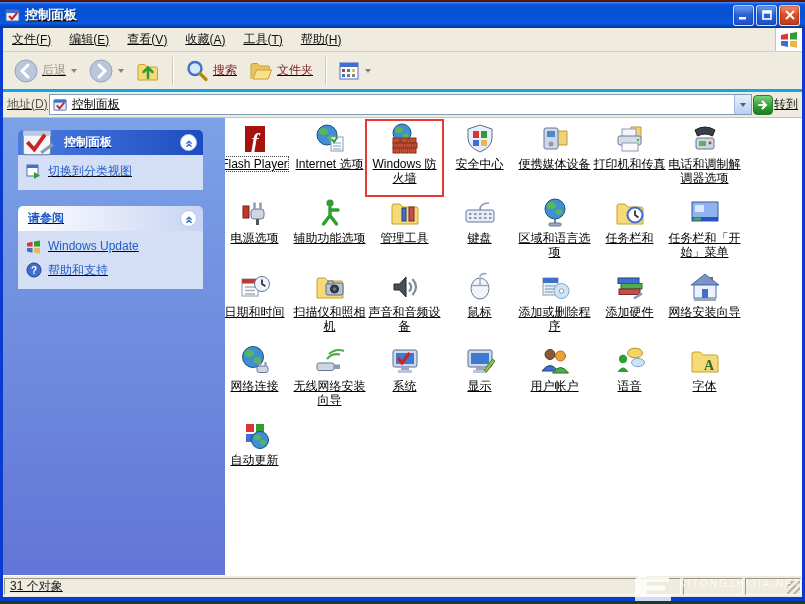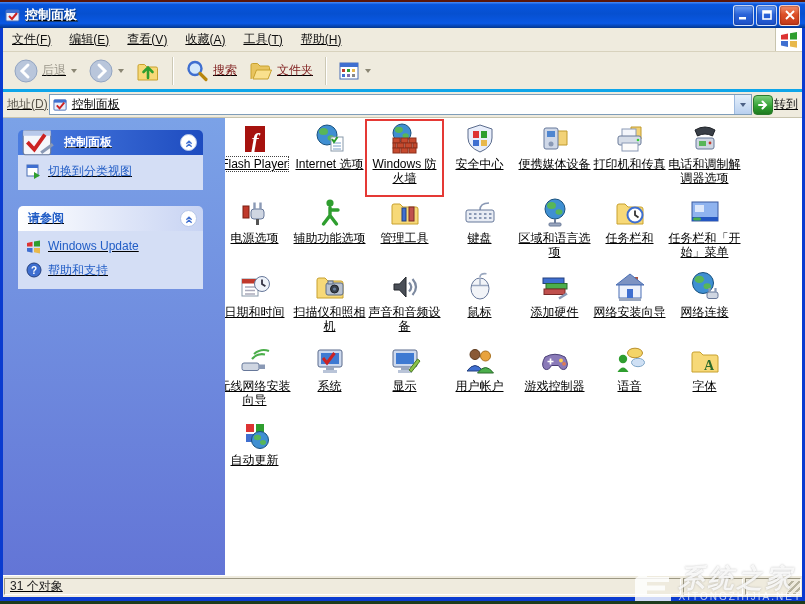--- a/index.html
+++ b/index.html
@@ -507,20 +507,32 @@
                 <path d="M16 6 q0 -4 6.5 -3.2" stroke="#9aa7bf" fill="none" stroke-width="1.6"></path>
                 <ellipse cx="16" cy="17.5" rx="9" ry="10.5" fill="#f2f4f8" stroke="#67789a"></ellipse>
                 <path d="M16 7 v8 M8 14.5 h16" stroke="#9aa7bf" stroke-width="1.4"></path>
               </svg>
             </span>
             <span class="clabel">鼠标</span>
           </div>
           <div class="cell">
             <span class="cicon">
               <svg width="32" height="32" viewBox="0 0 32 32">
+                <rect x="4" y="7" width="15" height="17" fill="#e9edf5" stroke="#8a99b5"></rect>
+                <rect x="4" y="7" width="15" height="5" fill="#3f6fd0"></rect>
+                <path d="M6 15 h11 M6 18 h11 M6 21 h8" stroke="#9fb0c8" stroke-width="1.4"></path>
+                <circle cx="22.5" cy="20" r="7.5" fill="#cfe3f2" stroke="#7fa6c8"></circle>
+                <circle cx="22.5" cy="20" r="2.2" fill="#fff" stroke="#7fa6c8"></circle>
+              </svg>
+            </span>
+            <span class="clabel">添加或删除程序</span>
+          </div>
+          <div class="cell">
+            <span class="cicon">
+              <svg width="32" height="32" viewBox="0 0 32 32">
                 <rect x="4" y="7" width="21" height="5.5" fill="#3f6fd0" stroke="#24407e"></rect>
                 <rect x="7" y="12.5" width="21" height="5.5" fill="#4bae4b" stroke="#2c6b2c"></rect>
                 <rect x="5" y="18" width="21" height="5.5" fill="#c0504d" stroke="#7a2a28"></rect>
                 <path d="M20 27.5 l8 -5" stroke="#8a99b5" stroke-width="2.6"></path>
               </svg>
             </span>
             <span class="clabel">添加硬件</span>
           </div>
           <div class="cell">
             <span class="cicon">
@@ -583,31 +595,20 @@
           <div class="cell">
             <span class="cicon">
               <svg width="32" height="32" viewBox="0 0 32 32">
                 <circle cx="11" cy="9.5" r="5" fill="#8a5a36" stroke="#5d3a1e"></circle>
                 <path d="M3 26 q8 -11 16 0 z" fill="#3f6fd0" stroke="#24407e"></path>
                 <circle cx="21.5" cy="11" r="5" fill="#e8a33d" stroke="#a8701e"></circle>
                 <path d="M13.5 28 q8 -11 16 0 z" fill="#4bae4b" stroke="#2c6b2c"></path>
               </svg>
             </span>
             <span class="clabel">用户帐户</span>
-          </div>
-          <div class="cell">
-            <span class="cicon">
-              <svg width="32" height="32" viewBox="0 0 32 32">
-                <path d="M6 12 q10 -5.5 20 0 q4.5 8 .5 12 q-4 2 -7 -3.5 h-7 q-3 5.5 -7 3.5 q-4 -4 .5 -12 z" fill="#8a7ab8" stroke="#4a3f77"></path>
-                <circle cx="22" cy="15.5" r="1.9" fill="#ffd24a"></circle>
-                <circle cx="25" cy="18.8" r="1.9" fill="#e07b54"></circle>
-                <path d="M8.5 16.5 h6 M11.5 13.5 v6" stroke="#fff" stroke-width="1.7"></path>
-              </svg>
-            </span>
-            <span class="clabel">游戏控制器</span>
           </div>
           <div class="cell">
             <span class="cicon">
               <svg width="32" height="32" viewBox="0 0 32 32">
                 <ellipse cx="21" cy="8" rx="7.5" ry="4.8" fill="#f4d467" stroke="#b98f2a"></ellipse>
                 <ellipse cx="24" cy="17.5" rx="6.5" ry="4.2" fill="#cfe0f4" stroke="#7fa6c8"></ellipse>
                 <circle cx="9" cy="14" r="4.2" fill="#2f9e2f"></circle>
                 <path d="M3.5 27 q5.5 -9 11 0 z" fill="#2f9e2f"></path>
               </svg>
             </span>
@@ -650,17 +651,16 @@
   <div class="bottom-blue"></div>
   <div class="bottom-green"></div>
 
   <div class="watermark">
     <span>
       <svg width="44" height="40" viewBox="0 0 44 40">
           <path d="M4 38 V16 l12 -10 v8 h22 v5 h-22 v3.5 h18 v5 h-18 v3.5 h24 v7 z" fill="rgba(255,255,255,0.82)"></path>
         </svg>
     </span>
     <span class="wm-text">
-      <span class="wm-title">系统之家</span>
       <span class="wm-sub">XITONGZHIJIA.NET</span>
     </span>
   </div>
 </div>
 
 </body></html>

